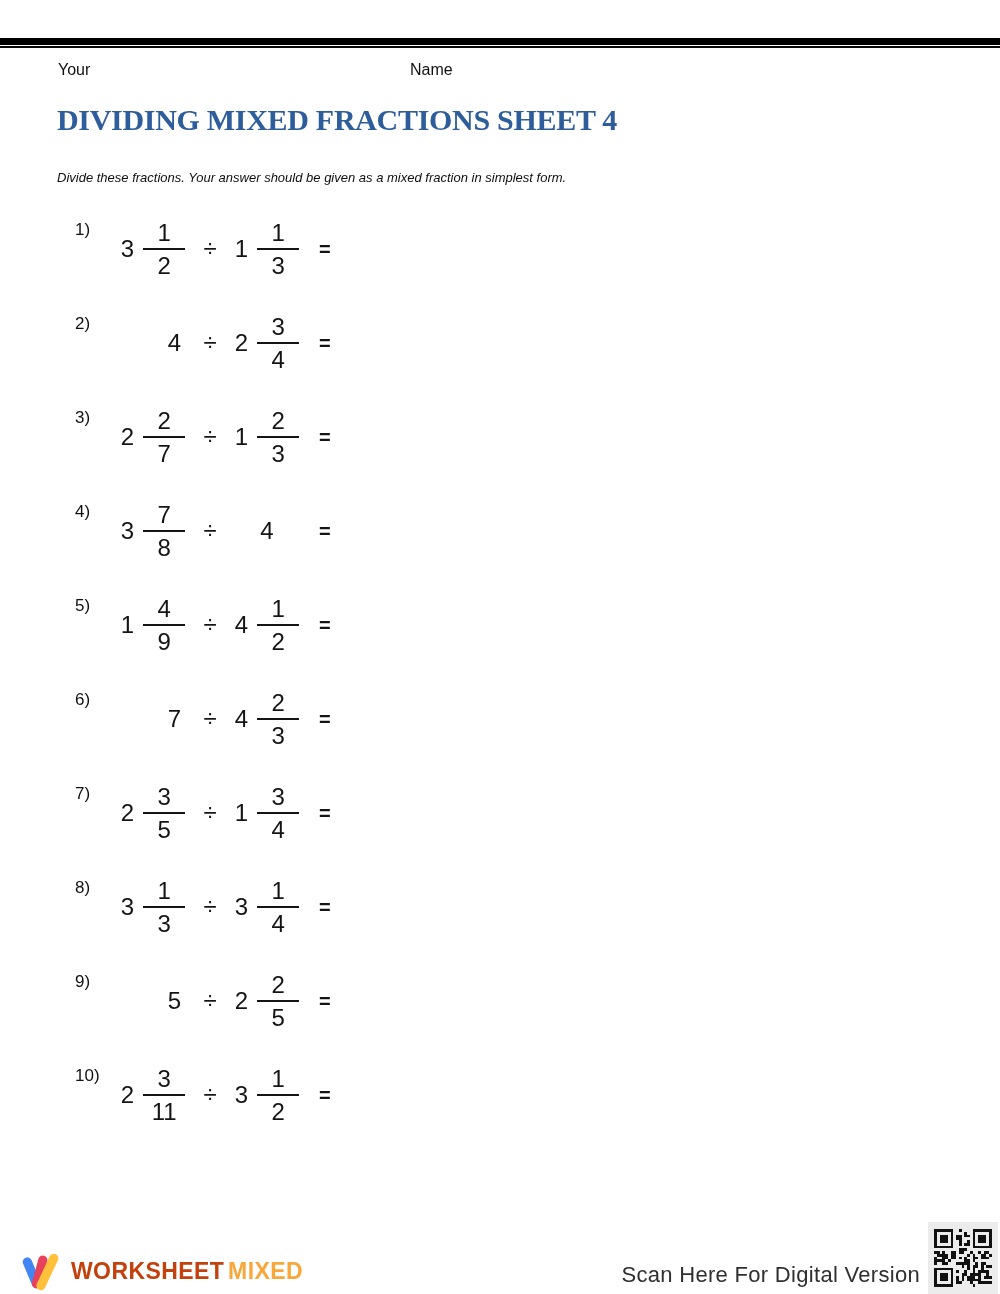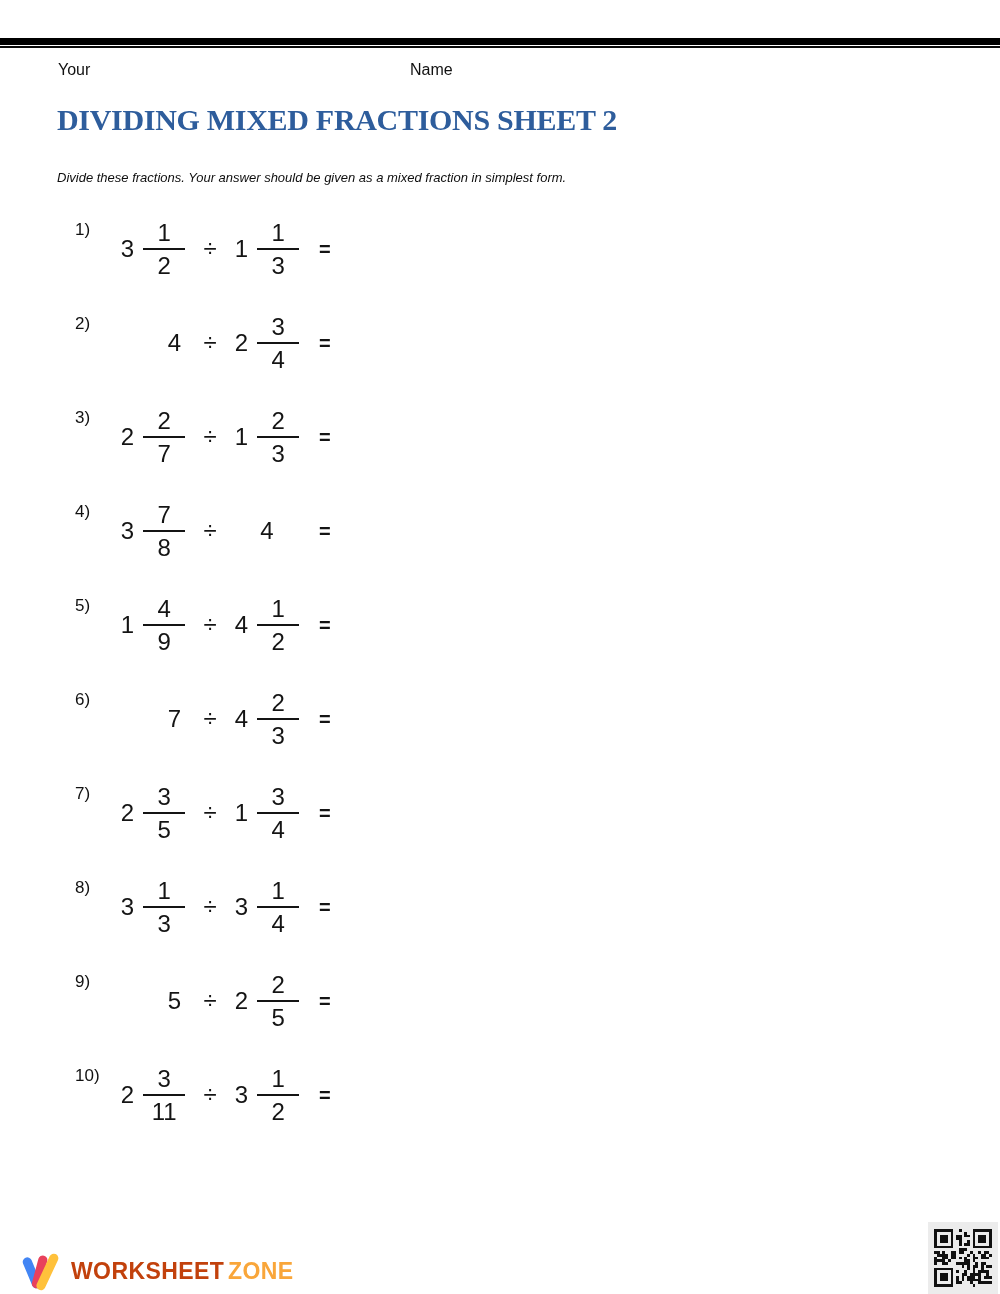--- a/index.html
+++ b/index.html
@@ -49,21 +49,21 @@
 </head>
 <body>
 
 <div class="page">
 
   <div class="top-rule"></div>
 
   <span class="name-label">Your</span>
   <span class="date-label">Name</span>
 
-  <h1 class="title">DIVIDING MIXED FRACTIONS SHEET 2</h1>
+  <h1 class="title">DIVIDING MIXED FRACTIONS SHEET 4</h1>
 
   <p class="instruction">Divide these fractions. Your answer should be given as a mixed fraction in simplest form.</p>
 
   <div class="problems" id="problems-list">
     <div class="problem">
       <span class="plabel">1)</span>
       <span class="op op1">
           <span class="whole">3</span>
           <span class="frac">
             <span class="num">1</span>
@@ -246,24 +246,25 @@
     </div>
   </div>
 
   <div class="logo">
     <svg width="42" height="42" viewBox="0 0 46 46">
       <line x1="8" y1="13" x2="18" y2="37" stroke="#4285f4" stroke-width="10" stroke-linecap="round"></line>
       <line x1="25" y1="11" x2="18" y2="37" stroke="#e8415c" stroke-width="10" stroke-linecap="round"></line>
       <line x1="23" y1="39" x2="37" y2="9" stroke="#ffc13b" stroke-width="10" stroke-linecap="round"></line>
     </svg>
     <span class="logo-text">
-      <span class="logo-worksheet">WORKSHEET</span><span class="logo-zone">ZONE</span>
+      <span class="logo-worksheet">WORKSHEET</span><span class="logo-zone">MIXED</span>
     </span>
   </div>
 
+  <span class="scan-text">Scan Here For Digital Version</span>
 
   <div class="qr-box">
     <svg id="qr-svg" width="58" height="58" viewBox="0 0 21 21" shape-rendering="crispEdges">
         <rect x="0" y="0" width="21" height="21" fill="#ececec"></rect>
         <rect x="0" y="0" width="7" height="7" fill="#111"></rect>
         <rect x="1" y="1" width="5" height="5" fill="#ececec"></rect>
         <rect x="2" y="2" width="3" height="3" fill="#111"></rect>
         <rect x="14" y="0" width="7" height="7" fill="#111"></rect>
         <rect x="15" y="1" width="5" height="5" fill="#ececec"></rect>
         <rect x="16" y="2" width="3" height="3" fill="#111"></rect>

